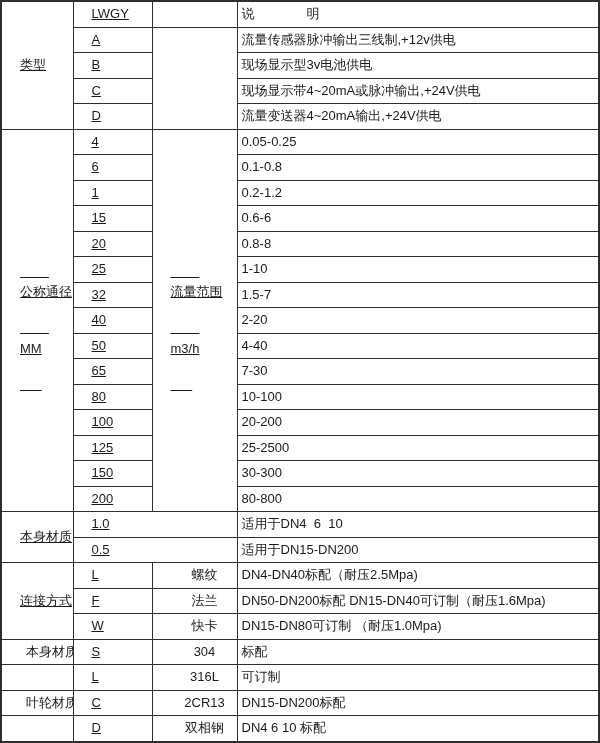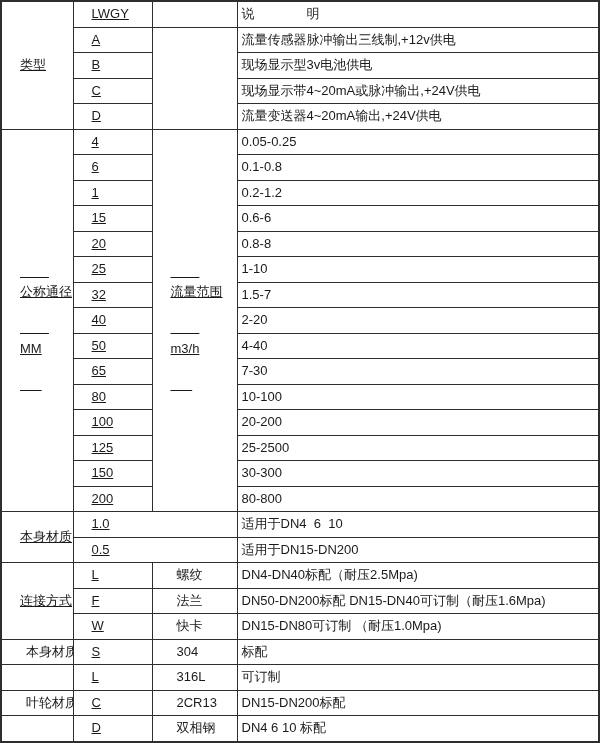--- a/index.html
+++ b/index.html
@@ -21,21 +21,21 @@
   col.c4 { width: auto; }
   td {
     border: 1px solid #2e2e2e;
     padding: 0 4px;
     white-space: pre;
     overflow: hidden;
     vertical-align: middle;
     line-height: 1.25;
   }
   td.center { text-align: left; padding: 0 18px; text-decoration: underline; }
-  td.left   { text-align: left; padding-left: 24px; }
+  td.left   { text-align: center; padding-left: 24px; }
   td.twoLine div { line-height: 1.85; }
 </style>
 </head>
 <body>
 
 <table class="spec">
   <colgroup>
     <col class="c1">
       <col class="c2">
       <col class="c3">

